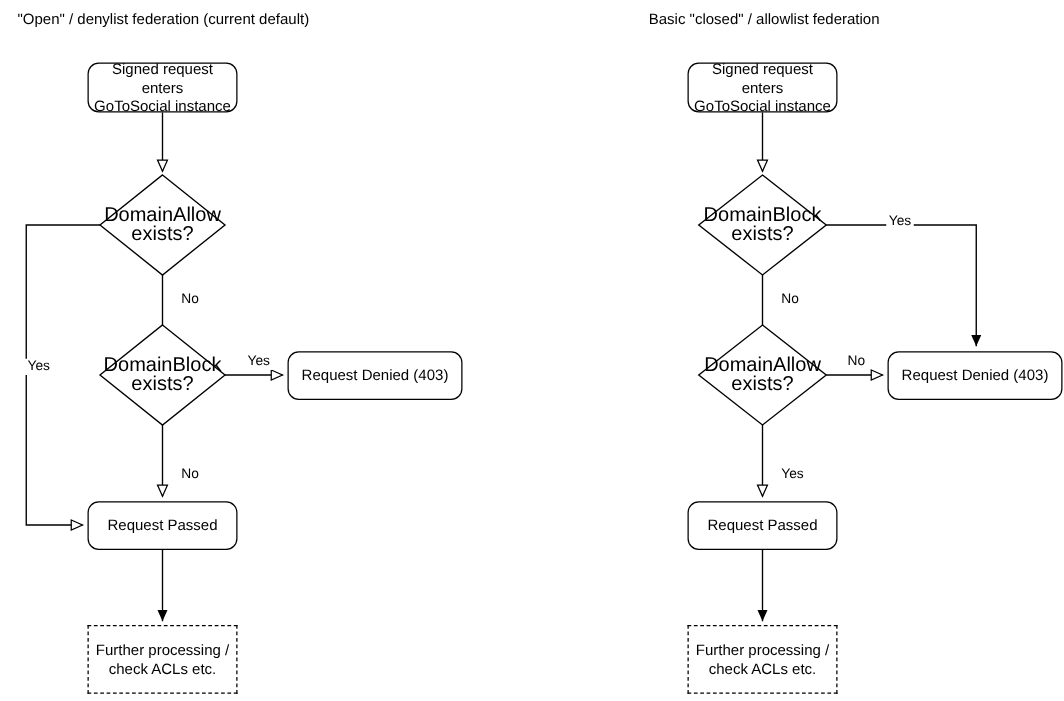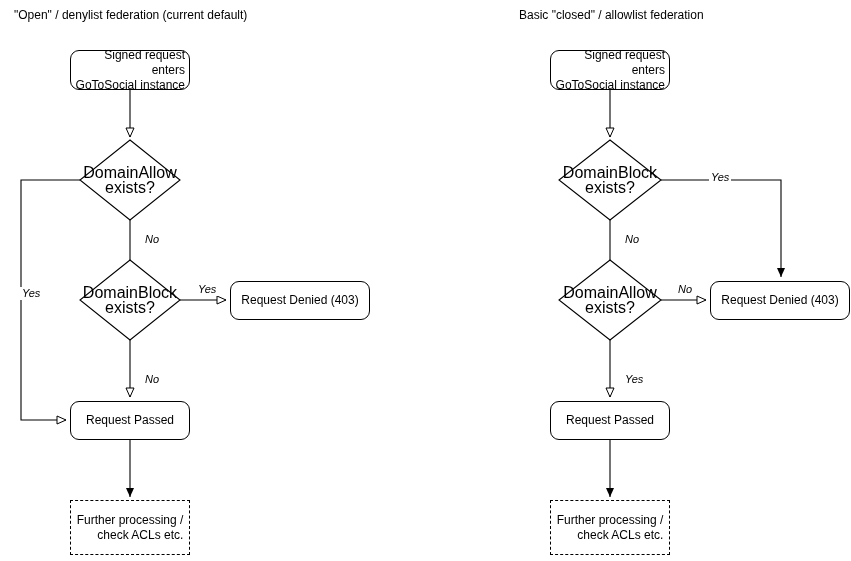--- a/index.html
+++ b/index.html
@@ -28,21 +28,21 @@
     line-height: 14px;
     color: #000000;
     white-space: nowrap;
   }
   .node {
     position: absolute;
     box-sizing: border-box;
     display: flex;
     align-items: center;
     justify-content: center;
-    text-align: right;
+    text-align: center;
     font-size: 12px;
     line-height: 15px;
     color: #000000;
     background: #ffffff;
   }
   .node-rounded {
     border: 1px solid #000000;
     border-radius: 9px;
   }
   .node-dashed {
@@ -70,21 +70,20 @@
     pointer-events: none;
   }
   .edge-label {
     position: absolute;
     font-size: 11px;
     line-height: 13px;
     color: #000000;
     background: #ffffff;
     padding: 0 2px;
     white-space: nowrap;
-    font-style: italic;
   }
 </style>
 </head>
 <body>
 
 <svg id="canvas" width="851" height="561" viewBox="0 0 851 561" xmlns="http://www.w3.org/2000/svg">
   <defs>
     <marker id="openArrow" markerWidth="12" markerHeight="12" refX="10" refY="5" orient="auto" markerUnits="userSpaceOnUse">
       <path d="M 1 1 L 10 5 L 1 9 z" fill="#ffffff" stroke="#000000" stroke-width="1"></path>
     </marker>

